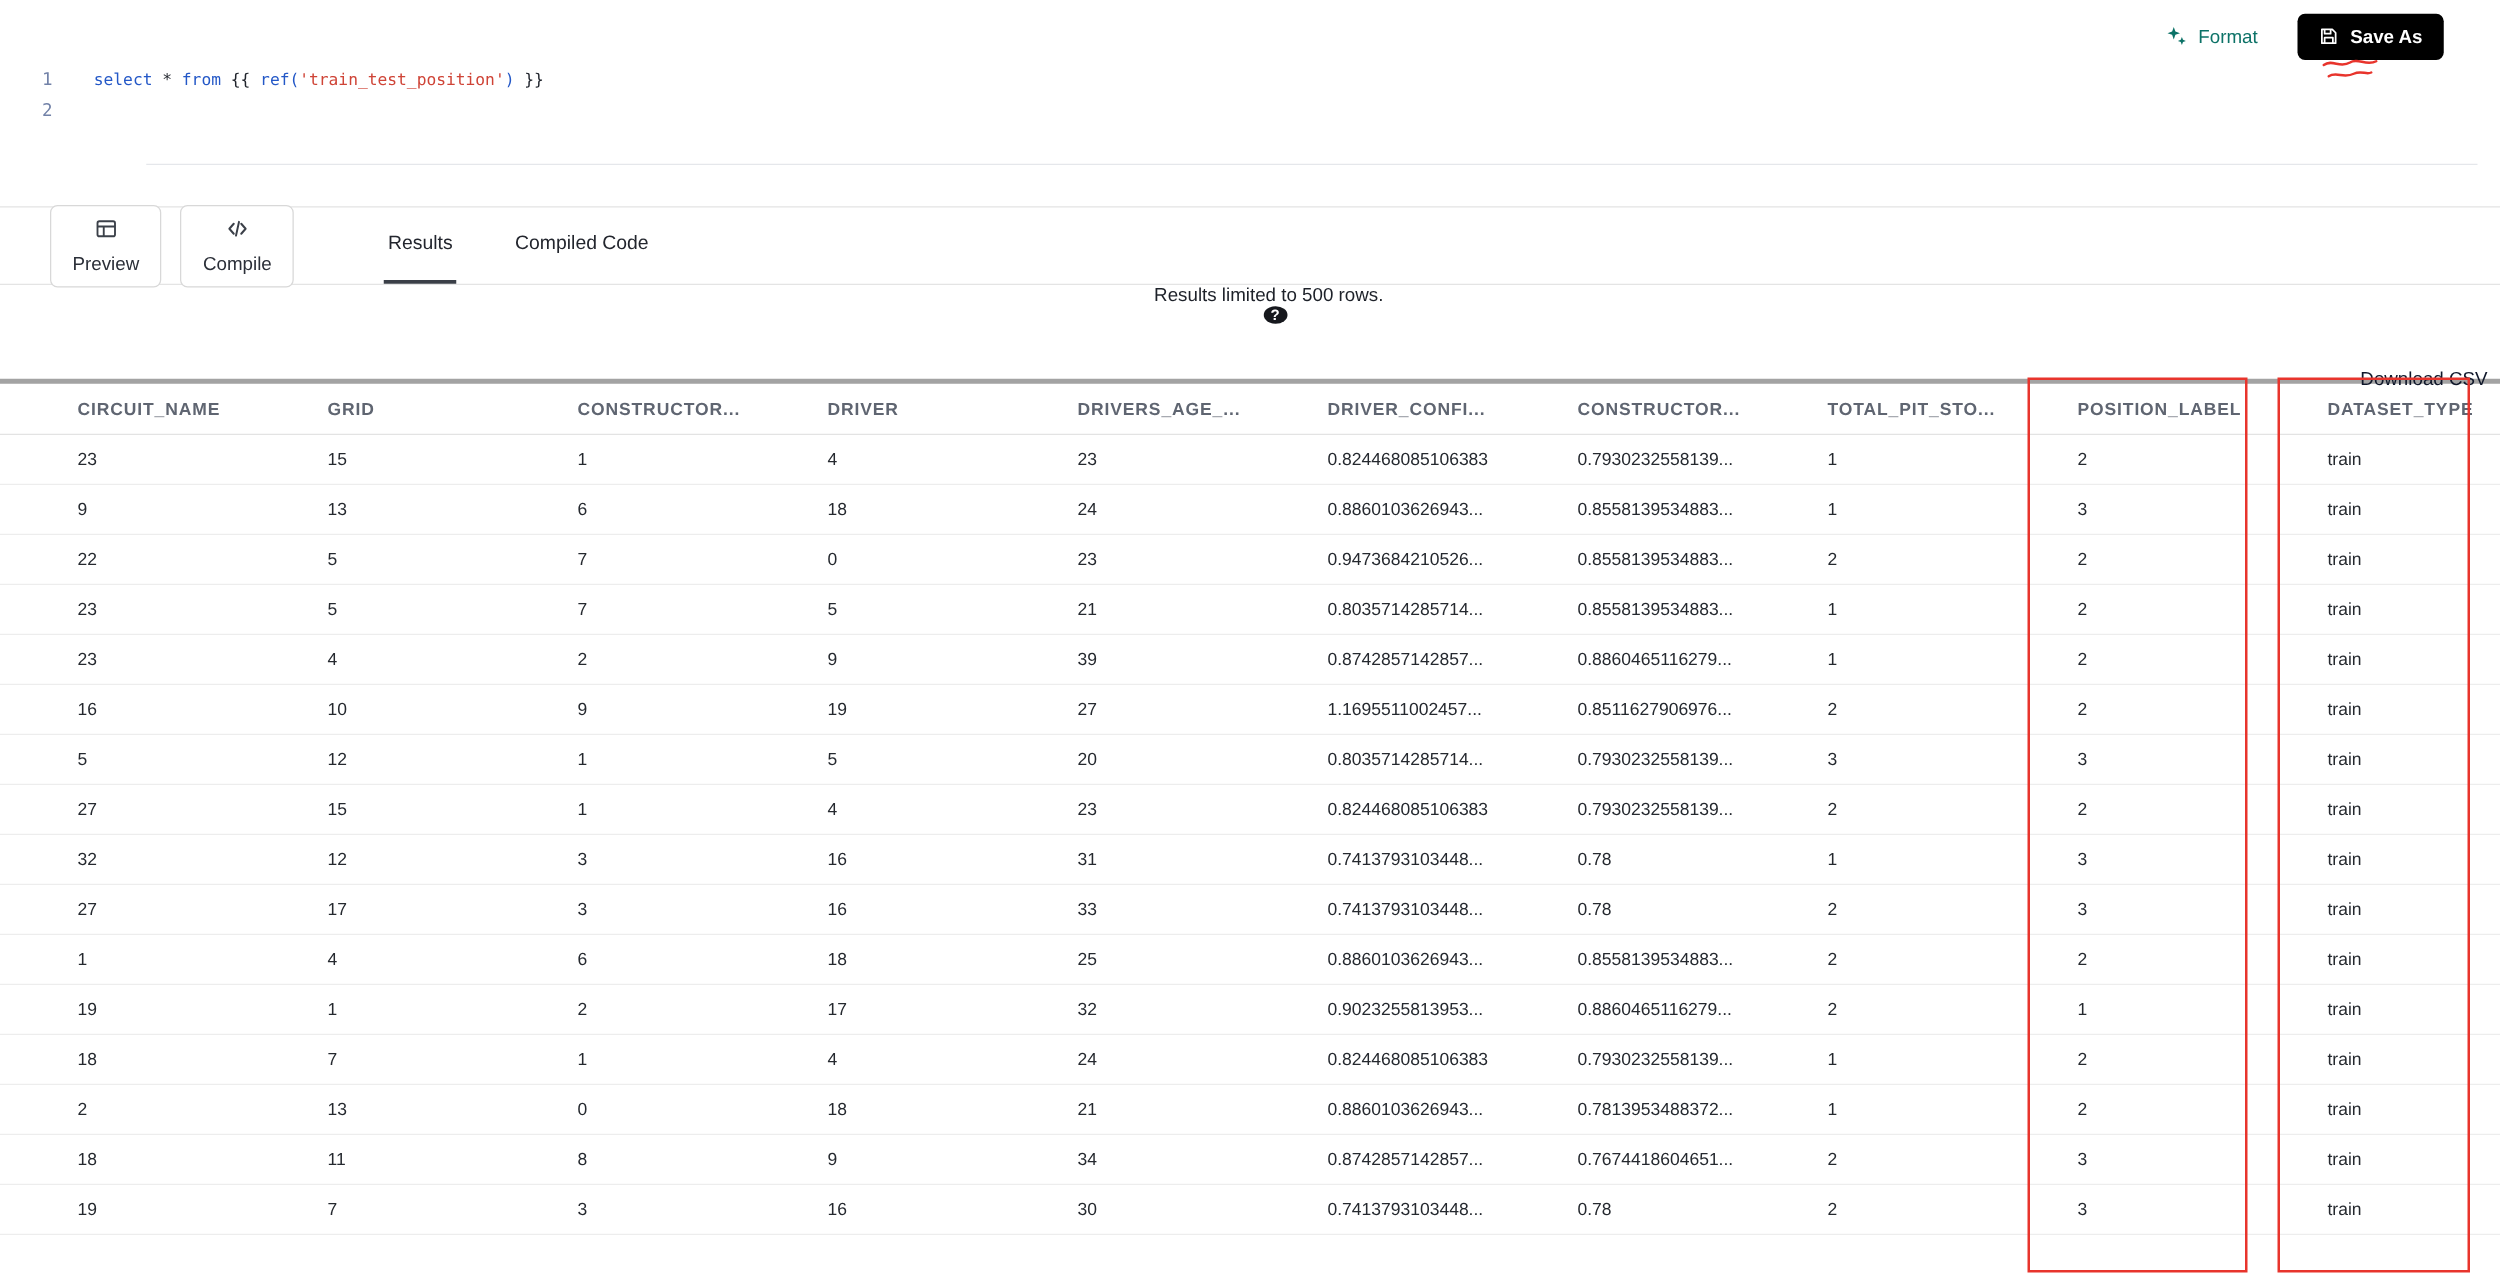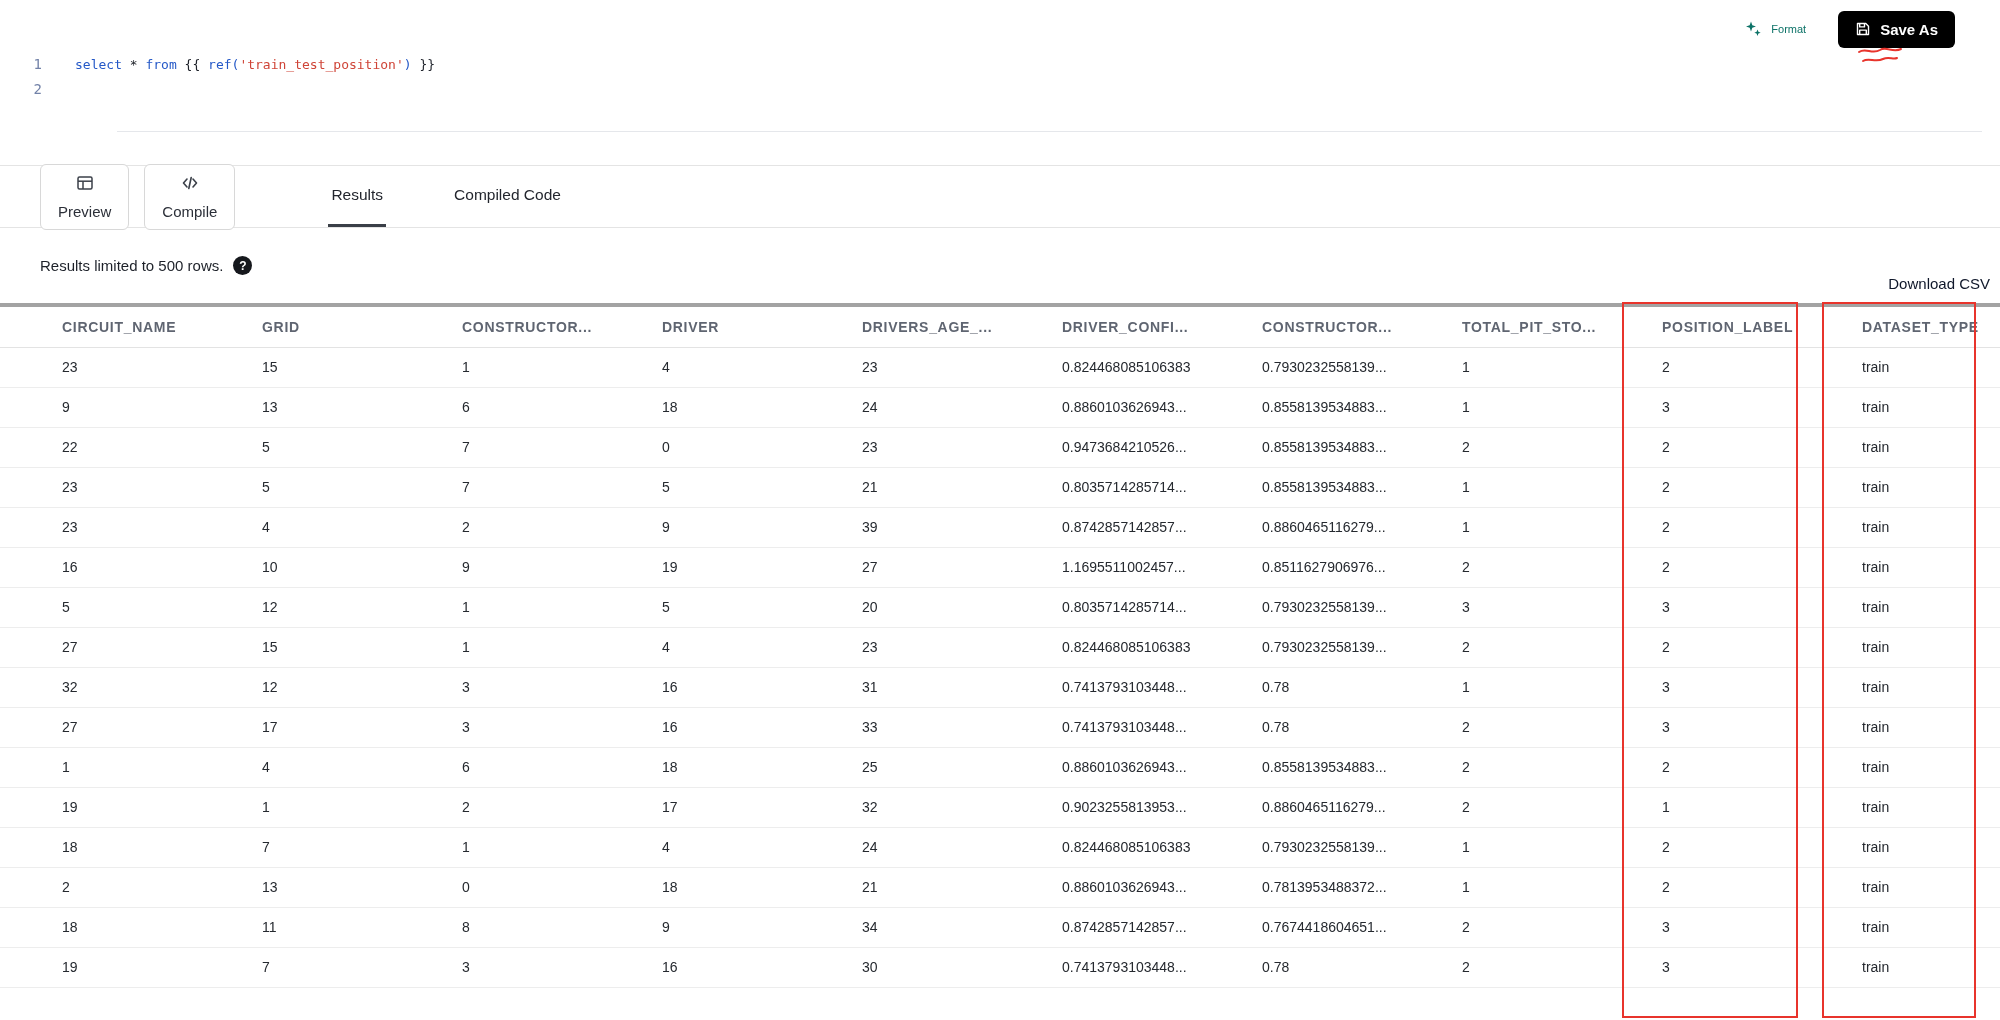--- a/index.html
+++ b/index.html
@@ -17,21 +17,21 @@
   .top-toolbar {
     height: 52px;
     display: flex;
     align-items: center;
     justify-content: flex-end;
     gap: 32px;
     padding: 6px 45px 0 0;
   }
   .format-btn {
     display: flex; align-items: center; gap: 9px;
-    color: #0c7267; font-size: 11px; cursor: pointer; background: none; border: none;
+    color: #0c7267; font-size: 15px; cursor: pointer; background: none; border: none;
     font-family: "Liberation Sans", sans-serif;
   }
   .saveas-btn {
     display: flex; align-items: center; gap: 9px;
     background: #000000; color: #ffffff;
     font-size: 15px; font-weight: 600;
     padding: 10px 17px; border-radius: 6px; border: none; cursor: pointer;
     font-family: "Liberation Sans", sans-serif;
   }
 
@@ -74,28 +74,29 @@
     padding: 9px 17px; font-size: 15px; color: #2b2f38; cursor: pointer;
     font-family: "Liberation Sans", sans-serif;
     flex-direction: column;
   }
   .btn + .btn { margin-left: 15px; text-align: right; }
   .tabs { display: flex; height: 100%; margin-left: 72px; }
   .tab {
     display: flex; align-items: center;
     padding: 0 3px; margin-right: 44px;
     border-bottom: 3px solid transparent;
-    font-size: 15.5px; color: #23262e; cursor: pointer; margin-left: 21px;
+    font-size: 15.5px; color: #23262e; cursor: pointer;
   }
   .tab.active { border-bottom-color: #3a3f47; font-weight: 500; }
 
   
   .results-bar {
     height: 75px; display: flex; align-items: center;
     padding: 0 10px 0 40px;
+    flex-direction: column;
   }
   .results-info { font-size: 15px; color: #1d2129; }
   .help-icon {
     width: 19px; height: 19px; margin-left: 10px;
     background: #16181d; color: #ffffff; border-radius: 50%;
     display: inline-flex; align-items: center; justify-content: center;
     font-size: 12px; font-weight: 700; cursor: pointer;
   }
   .download-link { margin-left: auto; color: #0f172a; font-size: 15px; cursor: pointer; text-decoration: none; margin-top: 36px; }
 

